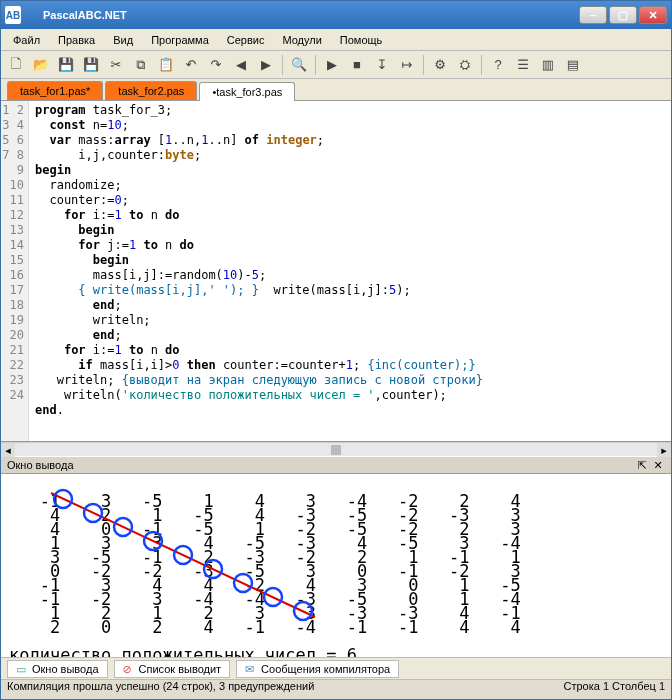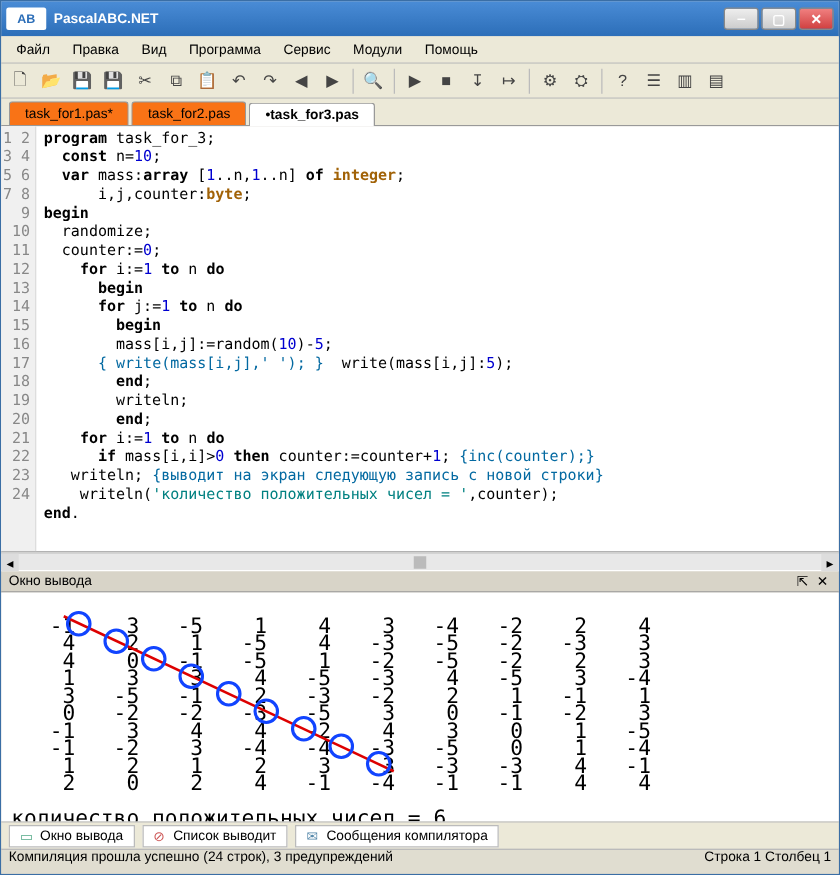--- a/index.html
+++ b/index.html
@@ -1,31 +1,31 @@
 <!DOCTYPE html>
 <html><head>
 <meta charset="utf-8">
 <style>
 * { margin: 0; padding: 0; box-sizing: border-box; }
 body { font-family: "Segoe UI", Tahoma, sans-serif; font-size: 11px; background: #d4d0c8; width: 672px; height: 700px; overflow: hidden; }
 .window { width: 672px; height: 700px; display: flex; flex-direction: column; border: 1px solid #3a6ea5; }
 .titlebar { height: 28px; background: linear-gradient(to bottom, #4a8cd6, #2c6eb8); display: flex; align-items: center; padding: 0 4px; color: #fff; font-weight: bold; }
-.titlebar .logo { width: 32px; height: 18px; background: #fff; border-radius: 2px; display: flex; align-items: center; justify-content: center; color: #2c6eb8; font-size: 10px; margin-right: 6px; }
+.titlebar .logo { width: 16px; height: 18px; background: #fff; border-radius: 2px; display: flex; align-items: center; justify-content: center; color: #2c6eb8; font-size: 10px; margin-right: 22px; }
 .titlebar .title { flex: 1; }
 .winbtns { display: flex; gap: 2px; }
 .winbtn { width: 28px; height: 18px; background: linear-gradient(#eee,#ccc); border: 1px solid #888; border-radius: 3px; display: flex; align-items: center; justify-content: center; font-size: 11px; cursor: pointer; }
 .winbtn.close { background: linear-gradient(#f08080,#d04040); color: #fff; }
 .menubar { height: 22px; background: #ece9d8; display: flex; align-items: center; padding: 0 4px; gap: 2px; border-bottom: 1px solid #bbb; }
 .menuitem { padding: 2px 8px; cursor: pointer; }
 .toolbar { height: 28px; background: #ece9d8; display: flex; align-items: center; padding: 2px 4px; gap: 3px; border-bottom: 1px solid #bbb; }
 .tbtn { width: 22px; height: 22px; border: 1px solid transparent; display: flex; align-items: center; justify-content: center; cursor: pointer; font-size: 13px; color: #444; }
 .tsep { width: 1px; height: 20px; background: #bbb; margin: 0 2px; }
 .tabs { height: 22px; background: #ece9d8; display: flex; align-items: flex-end; padding: 0 6px; border-bottom: 1px solid #999; }
 .tab { padding: 3px 12px; border: 1px solid #999; border-bottom: none; background: #f97316; margin-right: 2px; cursor: pointer; font-size: 11px; border-radius: 3px 3px 0 0; }
-.tab.active { background: #fff; font-weight: bold; position: relative; top: 1px; }
+.tab.active { background: #fff; font-weight: normal; position: relative; top: 1px; }
 .editor { flex: 1; display: flex; background: #fff; overflow: hidden; border-bottom: 1px solid #999; }
 .gutter { width: 28px; background: #f0f0f0; border-right: 1px solid #ddd; font-family: Consolas, monospace; font-size: 12px; color: #888; text-align: right; padding: 2px 4px 2px 0; line-height: 15px; }
 .code { flex: 1; font-family: Consolas, monospace; font-size: 12px; padding: 2px 6px; line-height: 15px; white-space: pre; overflow: auto; position: relative; }
 .kw { color: #000; font-weight: bold; }
 .typ { color: #a16207; font-weight: bold; }
 .num { color: #0000d0; }
 .str { color: #008080; }
 .cmt { color: #0369a1; }
 .output-hdr { height: 18px; background: #d8d4c8; border-top: 1px solid #fff; border-bottom: 1px solid #999; padding: 0 6px; display: flex; align-items: center; font-size: 11px; }
 .output-hdr .sp { flex: 1; }

